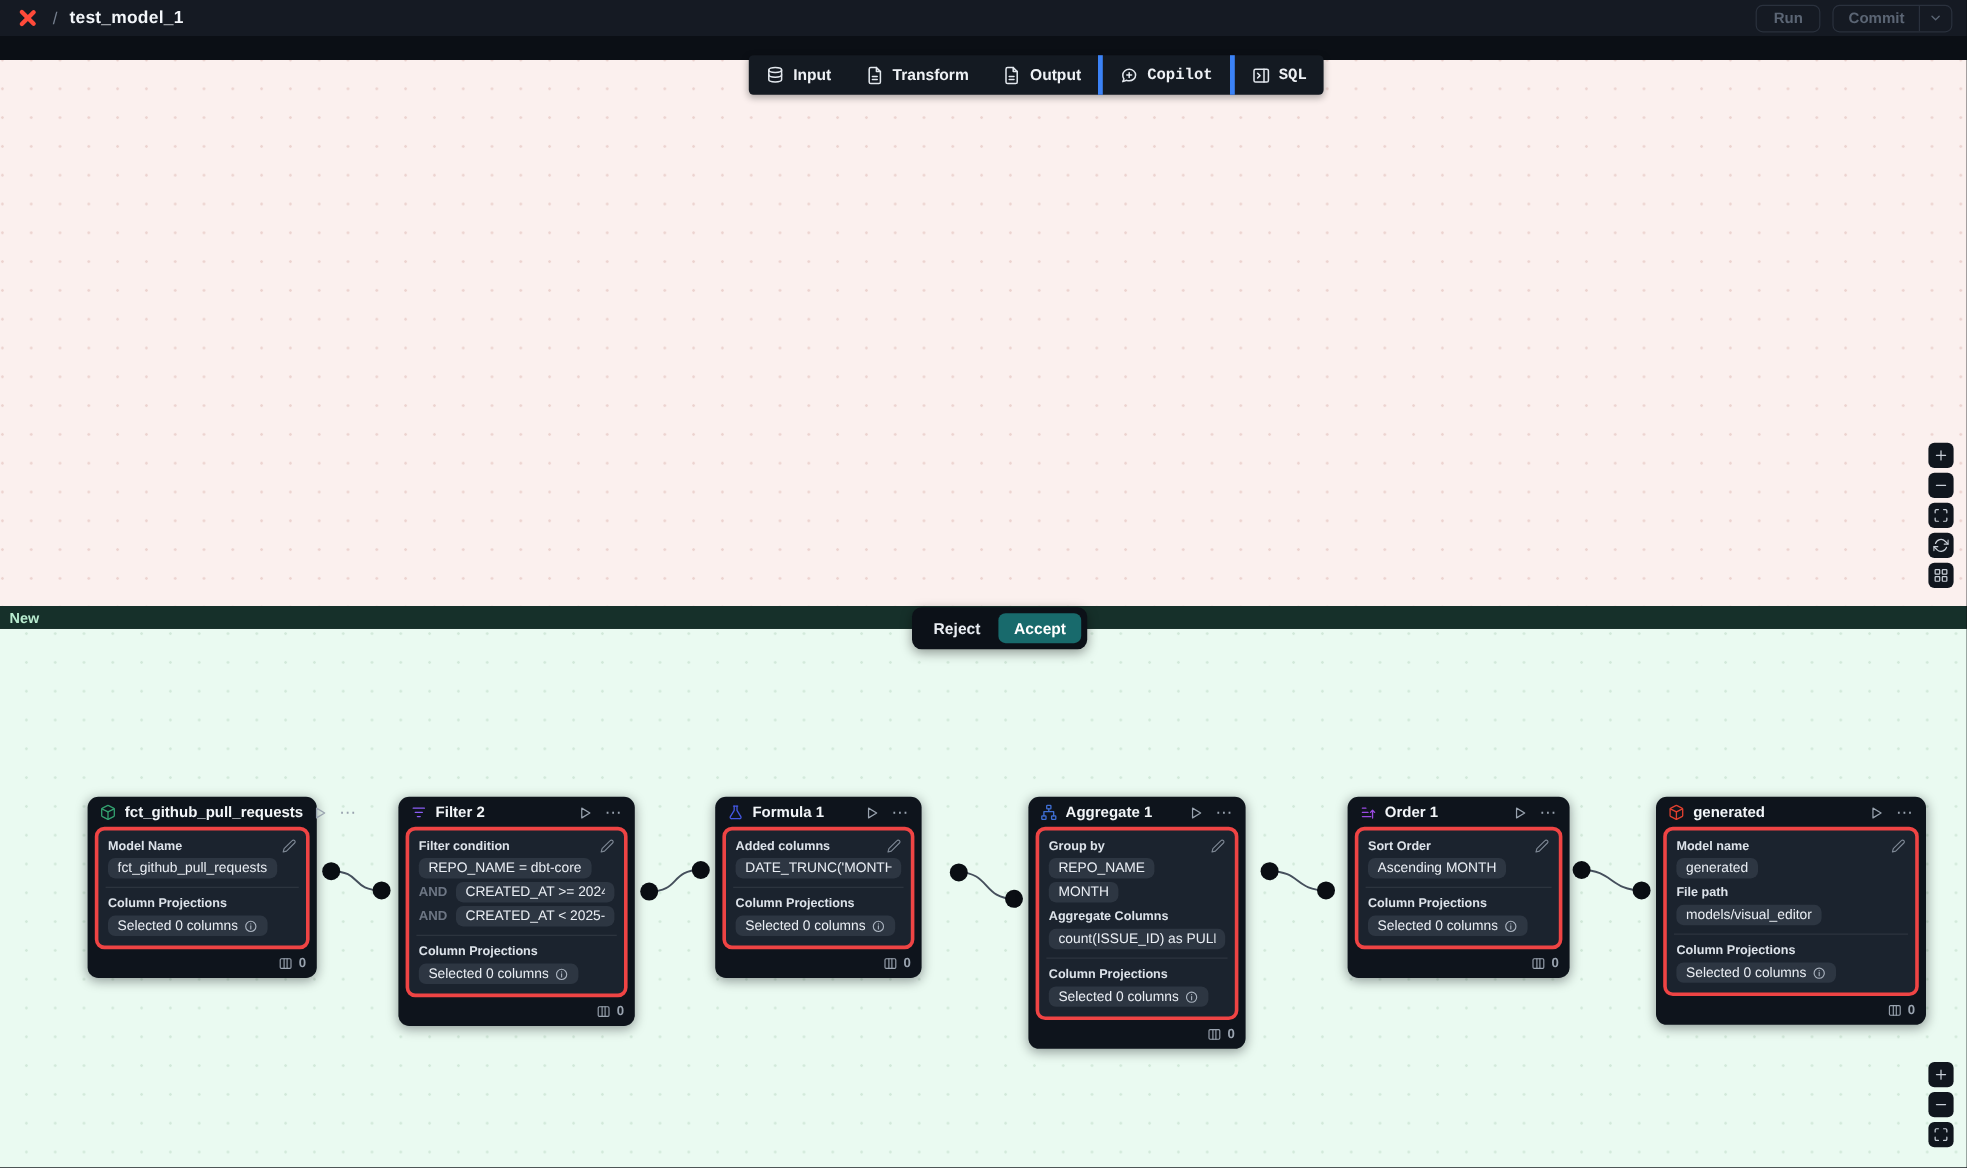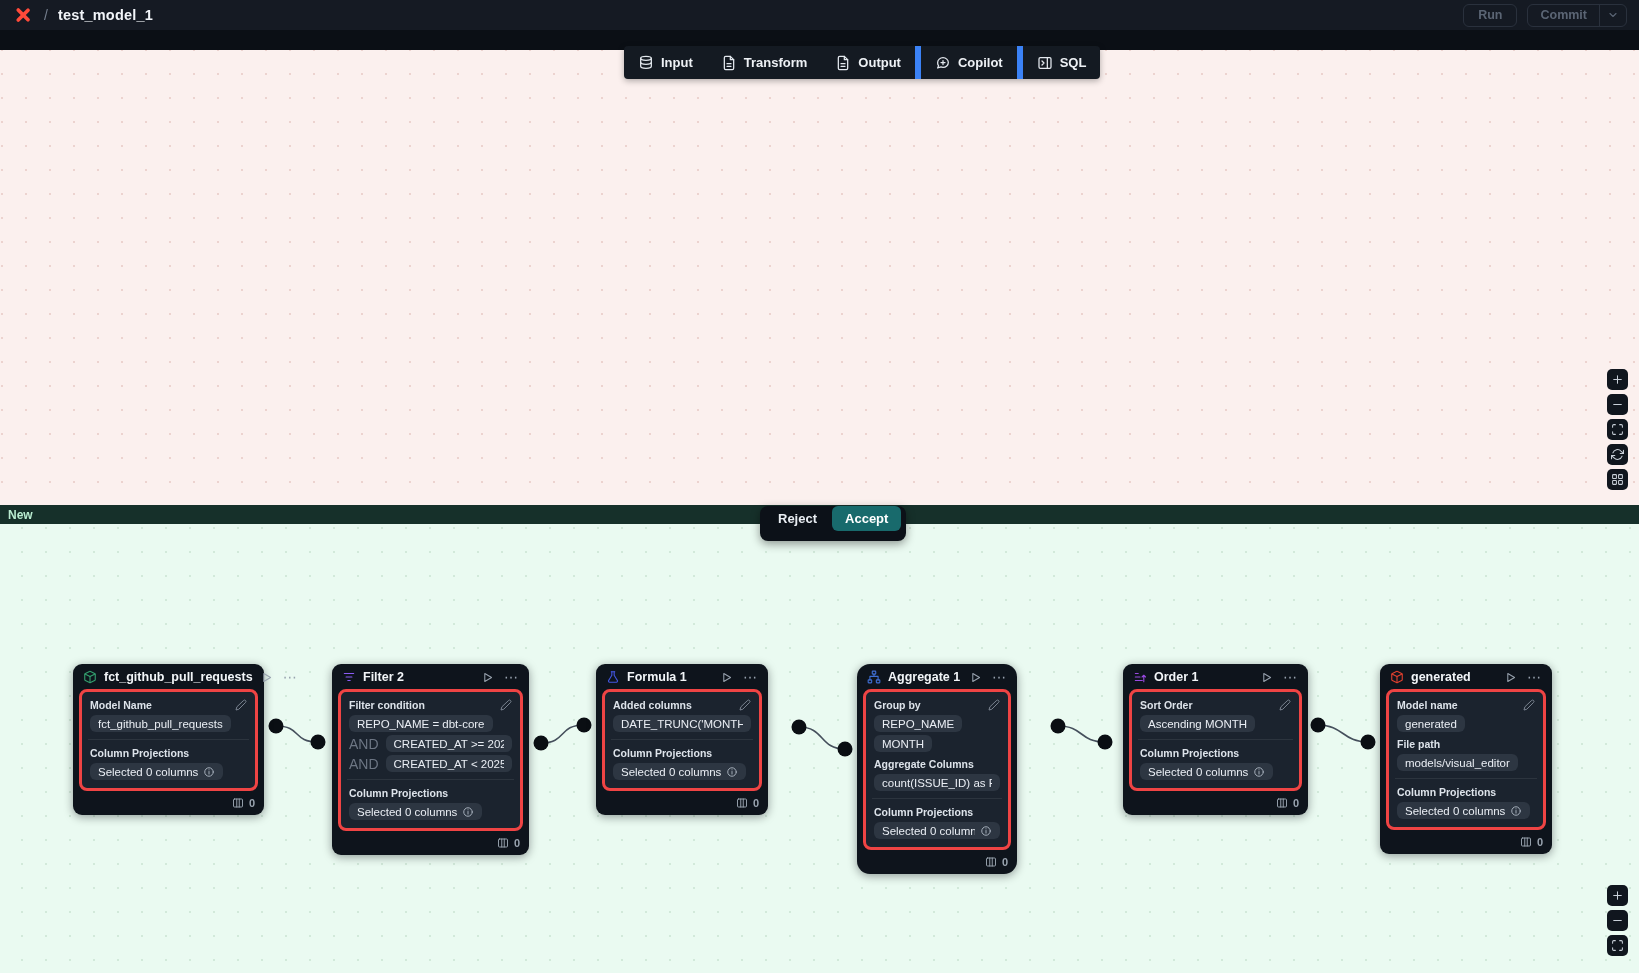--- a/index.html
+++ b/index.html
@@ -32,28 +32,28 @@
       background-image:radial-gradient(#ecd3cf 1.1px,transparent 1.2px);
       background-size:24px 24px;background-position:14px 12px;}
   .canvas-new{top:524px;height:449px;background-color:#eafaf1;
       background-image:radial-gradient(#d2e9da 1.1px,transparent 1.2px);
       background-size:24px 24px;background-position:10px 16px;}
 
   
   .toolbar{position:absolute;top:46px;left:624px;height:33px;background:#141a22;border-radius:4px;
            display:flex;align-items:stretch;z-index:50;box-shadow:0 2px 6px rgba(0,0,0,.3);}
   .tb-group{display:flex;align-items:stretch;}
-  .tb-group + .tb-group{border-left:6px solid #3b82f6;}
+  .tb-group + .tb-group{border-left:4px solid #3b82f6;font-family:Liberation Mono, monospace;}
   .tb-item{display:flex;align-items:center;gap:7px;padding:0 14px;color:#eef1f5;
            font-size:13px;font-weight:700;cursor:pointer;white-space:nowrap;}
   .tb-item .ic{display:flex;align-items:center;color:#e3e8ee;}
 
   
   .review{position:absolute;top:506px;left:760px;height:35px;background:#0c1118;border-radius:8px;
-          display:flex;gap:2px;padding:0 5px;z-index:60;box-shadow:0 3px 10px rgba(0,0,0,.4);}
+          display:flex;align-items:center;gap:2px;padding:0 5px;z-index:60;box-shadow:0 3px 10px rgba(0,0,0,.4);}
   .review .reject{background:transparent;border:none;color:#e9edf2;font-family:inherit;
                   font-size:13px;font-weight:700;height:25px;padding:0 13px;cursor:pointer;}
   .review .accept{border:none;color:#fff;font-family:inherit;font-size:13px;font-weight:700;
                   height:25px;padding:0 13px;border-radius:6px;cursor:pointer;}
 
   
   .zoomstack{position:absolute;right:11px;display:flex;flex-direction:column;gap:4px;z-index:30;}
   .zoombtn{width:21px;height:21px;background:#10161e;border:none;border-radius:5px;color:#c9d0d9;
            display:flex;align-items:center;justify-content:center;cursor:pointer;padding:0;}
 
@@ -67,21 +67,21 @@
   .node-actions .act{display:flex;align-items:center;cursor:pointer;color:#98a2ae;background:none;border:none;padding:0;}
   .dots{font-size:14px;line-height:1;color:#98a2ae;letter-spacing:1px;}
   .node-card{margin:0 6px;background:#1b232e;border:3px solid #ef4444;border-radius:8px;padding:7px 8px 8px;}
   .sec{margin-top:6px;}
   .sec:first-child{margin-top:0;}
   .sec-divider{border-top:1px solid rgba(255,255,255,.08);margin:7px -2px 7px;}
   .sec-label{display:flex;align-items:center;font-weight:700;font-size:10.5px;color:#dde3ea;margin-bottom:4px;}
   .sec-label .pencil{margin-left:auto;color:#7d8794;display:flex;cursor:pointer;}
   .pill-row{display:flex;align-items:center;gap:7px;margin-top:3px;}
   .pill-row:first-of-type{margin-top:0;}
-  .prefix{color:#6d7684;font-size:14px;font-weight:400;flex:none;}
+  .prefix{color:#6d7684;font-size:11px;font-weight:700;flex:none;}
   .pill{display:inline-flex;align-items:center;gap:5px;background:#2d3642;border-radius:6px;
         padding:2.5px 8px;font-size:11.5px;color:#eaeef4;max-width:100%;overflow:hidden;
         white-space:nowrap;cursor:pointer;box-sizing:border-box;}
   .pill .info{display:flex;color:#aab3bf;flex:none;}
   .node-footer{display:flex;justify-content:flex-end;align-items:center;gap:5px;height:24px;
                padding:0 9px;color:#9aa4b0;font-size:11px;font-weight:600;}
 </style>
 </head>
 <body>
 
@@ -397,21 +397,21 @@
             <span style="display: inline-flex; color: rgb(154, 164, 176);">
               <svg width="12" height="12" viewBox="0 0 24 24" fill="none" stroke="currentColor" stroke-width="1.9" stroke-linecap="round" stroke-linejoin="round">
                 <rect x="3" y="4" width="18" height="16" rx="2"></rect>
                 <line x1="9.5" y1="4" x2="9.5" y2="20"></line>
                 <line x1="14.5" y1="4" x2="14.5" y2="20"></line>
               </svg>
             </span>
             <span>0</span>
           </div>
         </div>
-        <div class="node" style="left: 857px; top: 140px; width: 160px; border-radius: 13px;">
+        <div class="node" style="left: 857px; top: 140px; width: 181px;">
           <div class="node-header">
             <span style="display: inline-flex; color: rgb(63, 111, 212);">
               <svg width="14" height="14" viewBox="0 0 24 24" fill="none" stroke="currentColor" stroke-width="1.9" stroke-linecap="round" stroke-linejoin="round">
                 <rect x="9" y="2" width="6" height="5" rx="1"></rect>
                 <rect x="2" y="17" width="6" height="5" rx="1"></rect>
                 <rect x="16" y="17" width="6" height="5" rx="1"></rect>
                 <path d="M12 7v4M12 11H5v6M12 11h7v6"></path>
               </svg>
             </span>
             <span class="node-title">Aggregate 1</span>
@@ -546,21 +546,21 @@
             <span style="display: inline-flex; color: rgb(154, 164, 176);">
               <svg width="12" height="12" viewBox="0 0 24 24" fill="none" stroke="currentColor" stroke-width="1.9" stroke-linecap="round" stroke-linejoin="round">
                 <rect x="3" y="4" width="18" height="16" rx="2"></rect>
                 <line x1="9.5" y1="4" x2="9.5" y2="20"></line>
                 <line x1="14.5" y1="4" x2="14.5" y2="20"></line>
               </svg>
             </span>
             <span>0</span>
           </div>
         </div>
-        <div class="node" style="left: 1380px; top: 140px; width: 172px;">
+        <div class="node" style="left: 1380px; top: 140px; width: 225px;">
           <div class="node-header">
             <span style="display: inline-flex; color: rgb(224, 64, 47);">
               <svg width="14" height="14" viewBox="0 0 24 24" fill="none" stroke="currentColor" stroke-width="1.9" stroke-linecap="round" stroke-linejoin="round">
                 <path d="M12.9 2.4l7 3.5a2 2 0 0 1 1.1 1.8v8.6a2 2 0 0 1-1.1 1.8l-7 3.5a2 2 0 0 1-1.8 0l-7-3.5A2 2 0 0 1 3 16.3V7.7a2 2 0 0 1 1.1-1.8l7-3.5a2 2 0 0 1 1.8 0z"></path>
                 <polyline points="3.3 6.9 12 11.3 20.7 6.9"></polyline>
                 <line x1="12" y1="21.5" x2="12" y2="11.3"></line>
               </svg>
             </span>
             <span class="node-title">generated</span>
             <span class="node-actions">

